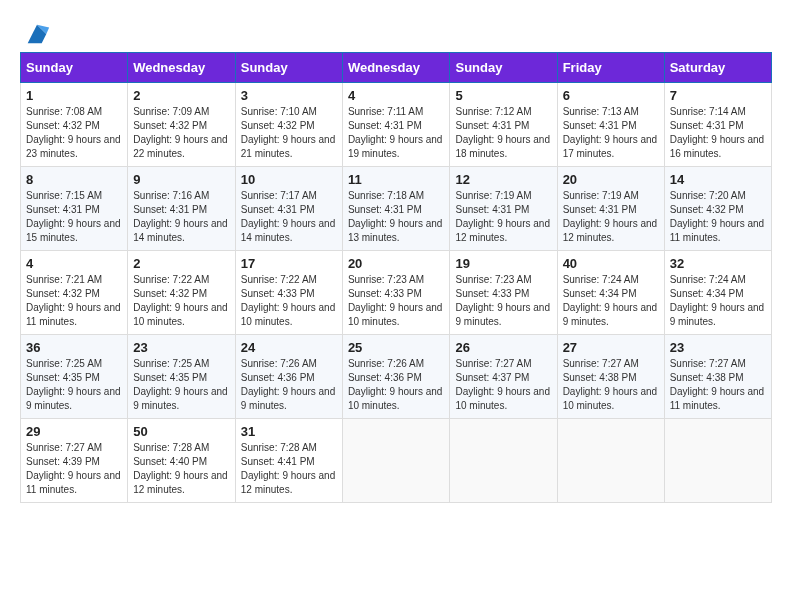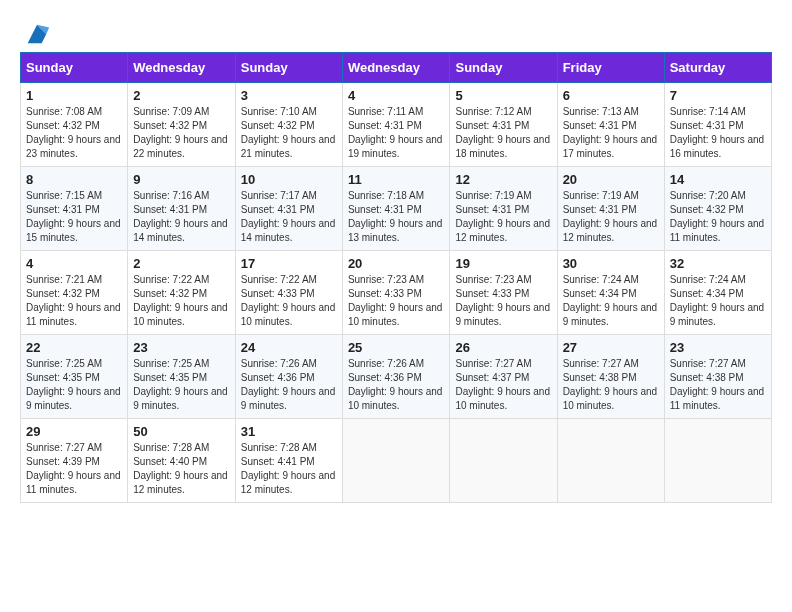--- a/index.html
+++ b/index.html
@@ -197,31 +197,31 @@
         </td>
         <td>
           <div class="day-number">20</div>
           <div class="day-info">Sunrise: 7:23 AM<br>Sunset: 4:33 PM<br>Daylight: 9 hours and 10 minutes.</div>
         </td>
         <td>
           <div class="day-number">19</div>
           <div class="day-info">Sunrise: 7:23 AM<br>Sunset: 4:33 PM<br>Daylight: 9 hours and 9 minutes.</div>
         </td>
         <td>
-          <div class="day-number">30</div>
+          <div class="day-number">40</div>
           <div class="day-info">Sunrise: 7:24 AM<br>Sunset: 4:34 PM<br>Daylight: 9 hours and 9 minutes.</div>
         </td>
         <td>
           <div class="day-number">32</div>
           <div class="day-info">Sunrise: 7:24 AM<br>Sunset: 4:34 PM<br>Daylight: 9 hours and 9 minutes.</div>
         </td>
       </tr>
       <tr>
         <td>
-          <div class="day-number">22</div>
+          <div class="day-number">36</div>
           <div class="day-info">Sunrise: 7:25 AM<br>Sunset: 4:35 PM<br>Daylight: 9 hours and 9 minutes.</div>
         </td>
         <td>
           <div class="day-number">23</div>
           <div class="day-info">Sunrise: 7:25 AM<br>Sunset: 4:35 PM<br>Daylight: 9 hours and 9 minutes.</div>
         </td>
         <td>
           <div class="day-number">24</div>
           <div class="day-info">Sunrise: 7:26 AM<br>Sunset: 4:36 PM<br>Daylight: 9 hours and 9 minutes.</div>
         </td>

